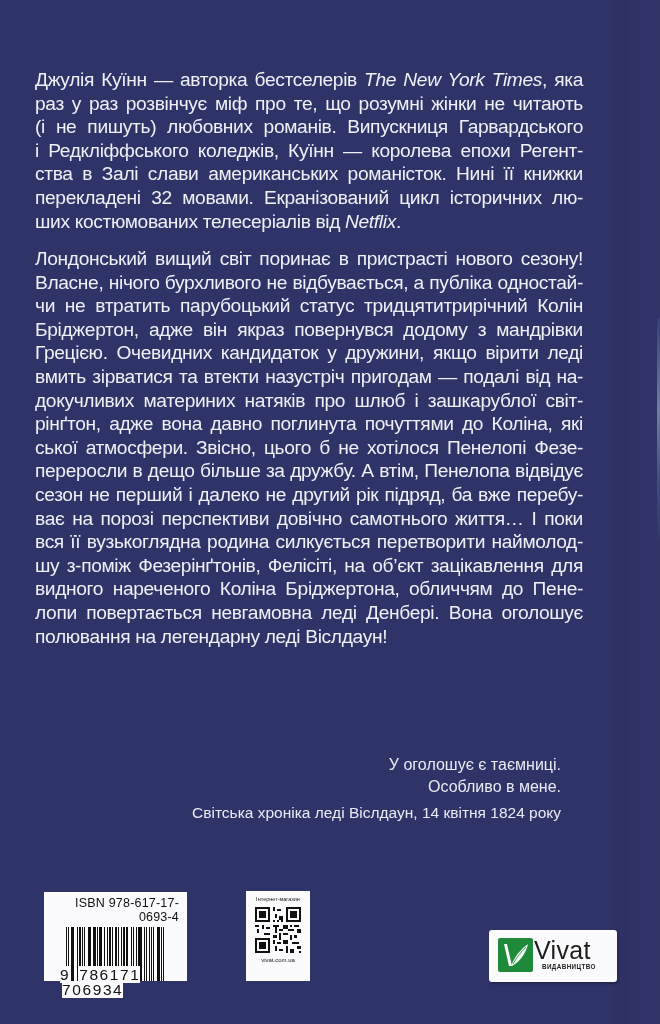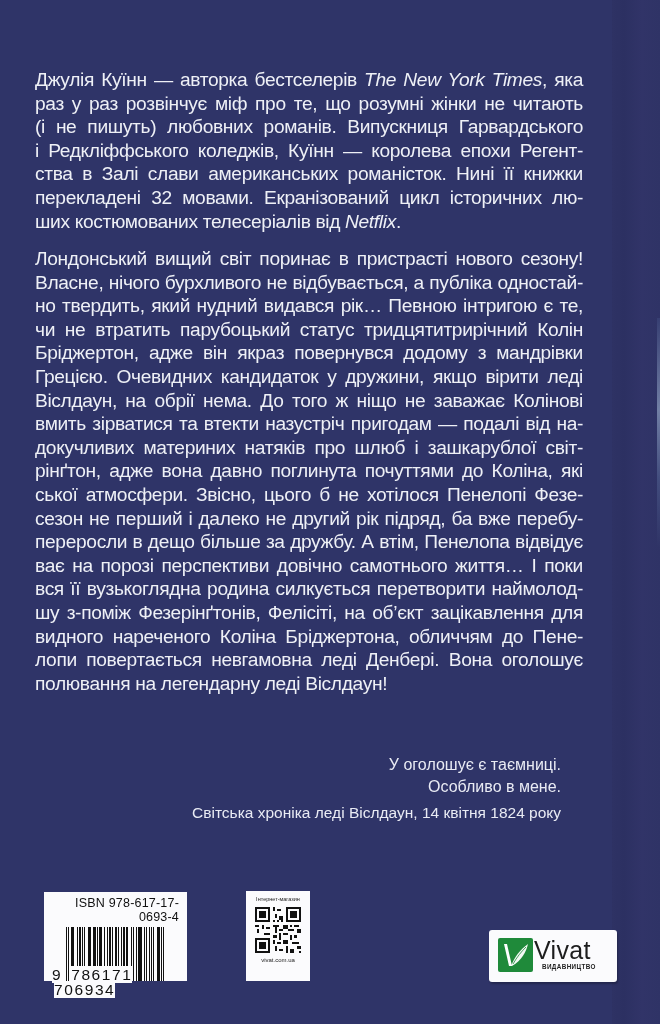--- a/index.html
+++ b/index.html
@@ -35,21 +35,21 @@
     position:absolute; right:99px; top:754px; text-align:right;
     color:#e9ebf4; font-size:16px; line-height:22px;
   }
   .quote .sig { margin-top:4px; font-size:15.5px; }
   .barcode-box {
     position:absolute; left:44px; top:892px; width:143px; height:89px;
     background:#fbfbfd; box-sizing:border-box; padding:4px 8px 0 8px;
   }
   .isbn-text { font-size:12.5px; color:#111; text-align:right; letter-spacing:0.2px; line-height:14px; }
   .bars { height:54px; margin-top:3px; display:flex; align-items:stretch; justify-content:center; gap:0; }
-  .barcode-digits { font-size:15.5px; color:#111; line-height:15px; margin-top:-14px; background:transparent; letter-spacing:1.6px; }
+  .barcode-digits { font-size:15.5px; color:#111; line-height:15px; margin-top:-14px; background:transparent; letter-spacing:1.6px;margin-left:8px; }
   .barcode-digits span { background:#fbfbfd; }
   .qr-box {
     position:absolute; left:246px; top:891px; width:64px; height:90px;
     background:#fbfbfd; box-sizing:border-box; padding-top:5px;
     text-align:center;
   }
   .qr-label { font-size:5.5px; color:#222; line-height:7px; }
   .qr-code { width:46px; height:46px; margin:4px auto 3px auto; display:block; }
   .qr-url { font-size:6px; color:#222; line-height:8px; }
   .vivat {
@@ -75,31 +75,29 @@
     <span class="line">раз у раз розвінчує міф про те, що розумні жінки не читають</span>
     <span class="line">(і не пишуть) любовних романів. Випускниця Гарвардського</span>
     <span class="line">і Редкліффського коледжів, Куїнн — королева епохи Регент-</span>
     <span class="line">ства в Залі слави американських романісток. Нині її книжки</span>
     <span class="line">перекладені 32 мовами. Екранізований цикл історичних лю-</span>
     <span class="line last">ших костюмованих телесеріалів від <i>Netflix</i>.</span>
   </div>
 <div class="text-block p2" id="synopsis">
     <span class="line">Лондонський вищий світ поринає в пристрасті нового сезону!</span>
     <span class="line">Власне, нічого бурхливого не відбувається, а публіка одностай-</span>
-    <span class="line">но твердить, який нудний видався рік… Певною інтригою є те,</span>
     <span class="line">чи не втратить парубоцький статус тридцятитрирічний Колін</span>
     <span class="line">Бріджертон, адже він якраз повернувся додому з мандрівки</span>
     <span class="line">Грецією. Очевидних кандидаток у дружини, якщо вірити леді</span>
-    <span class="line">Віслдаун, на обрії нема. До того ж ніщо не заважає Колінові</span>
     <span class="line">вмить зірватися та втекти назустріч пригодам — подалі від на-</span>
     <span class="line">докучливих материних натяків про шлюб і зашкарублої світ-</span>
     <span class="line">рінґтон, адже вона давно поглинута почуттями до Коліна, які</span>
     <span class="line">ської атмосфери. Звісно, цього б не хотілося Пенелопі Фезе-</span>
+    <span class="line">переросли в дещо більше за дружбу. А втім, Пенелопа відвідує</span>
     <span class="line">сезон не перший і далеко не другий рік підряд, ба вже перебу-</span>
-    <span class="line">переросли в дещо більше за дружбу. А втім, Пенелопа відвідує</span>
     <span class="line">ває на порозі перспективи довічно самотнього життя… І поки</span>
     <span class="line">вся її вузькоглядна родина силкується перетворити наймолод-</span>
     <span class="line">шу з-поміж Фезерінґтонів, Фелісіті, на об’єкт зацікавлення для</span>
     <span class="line">видного нареченого Коліна Бріджертона, обличчям до Пене-</span>
     <span class="line">лопи повертається невгамовна леді Денбері. Вона оголошує</span>
     <span class="line last">полювання на легендарну леді Віслдаун!</span>
   </div>
 
 <div class="quote">
   <div>У оголошує є таємниці.</div>

